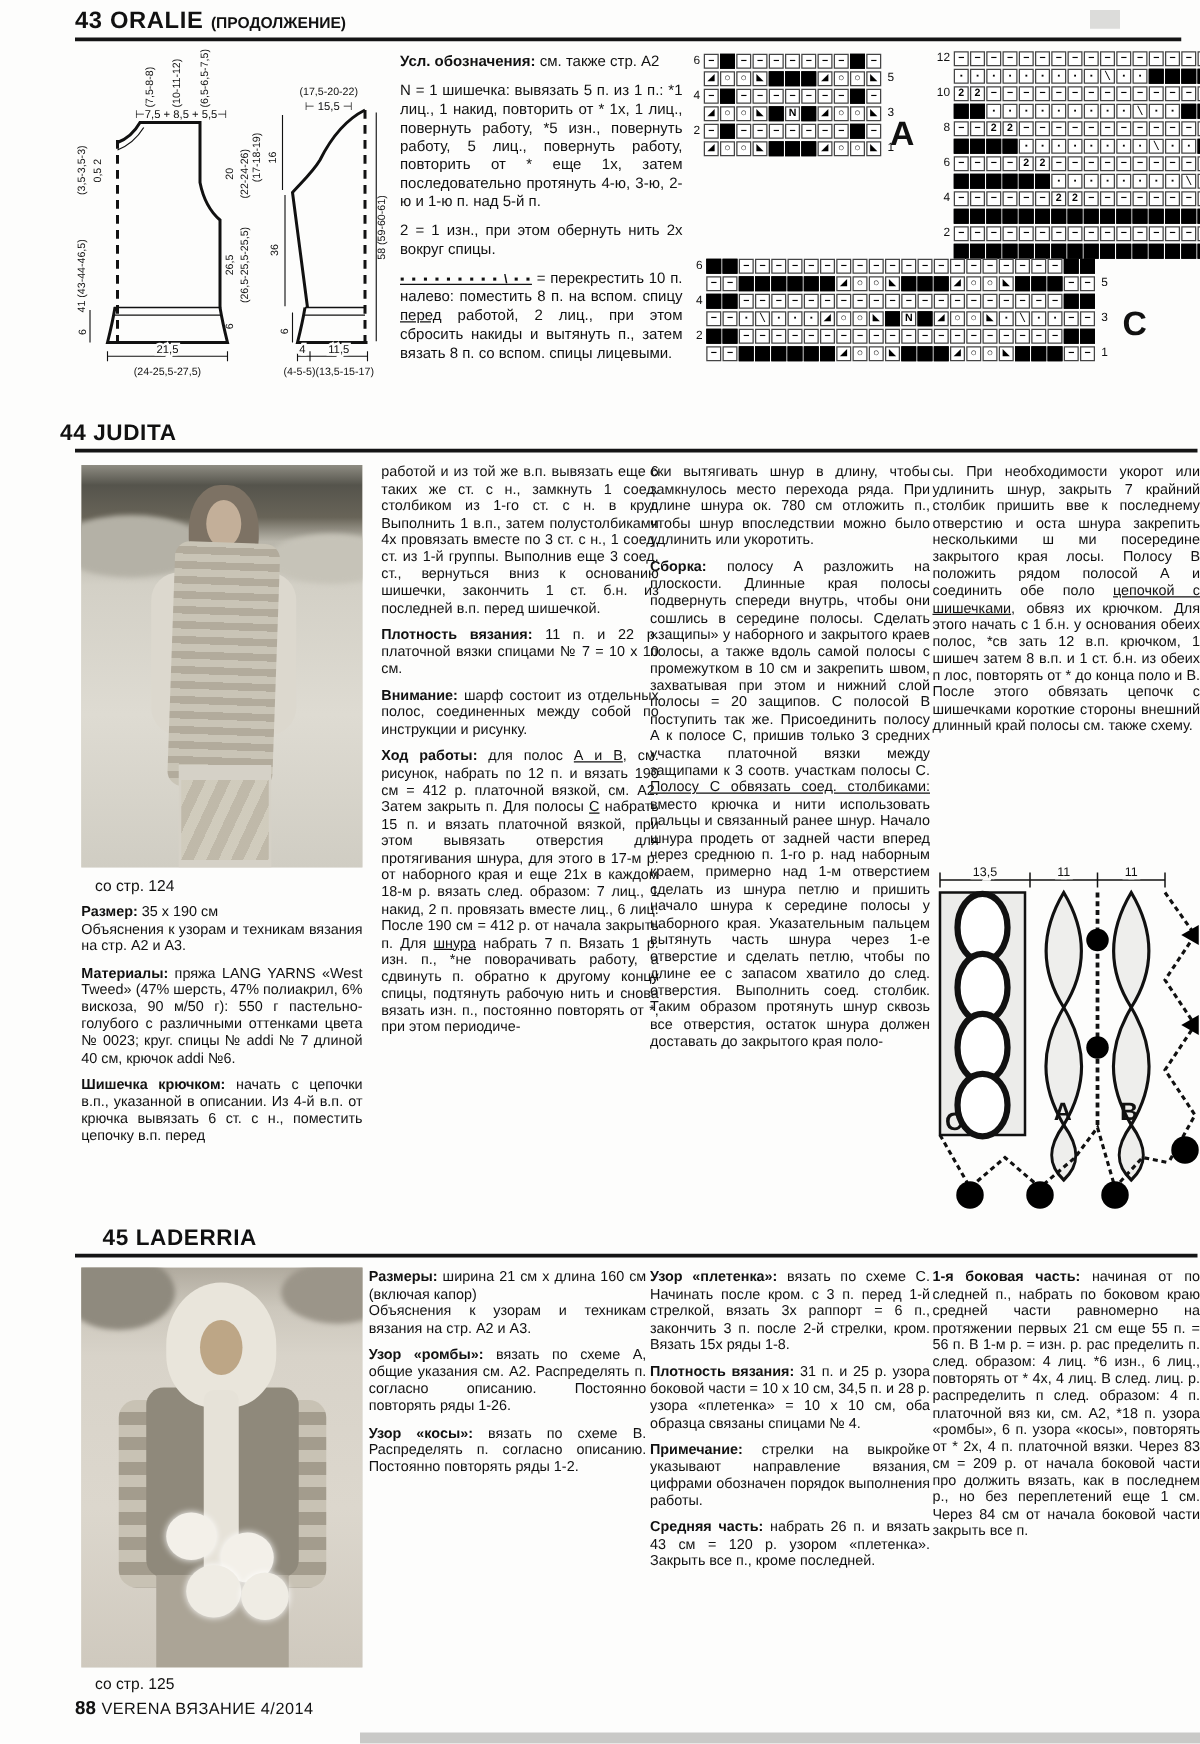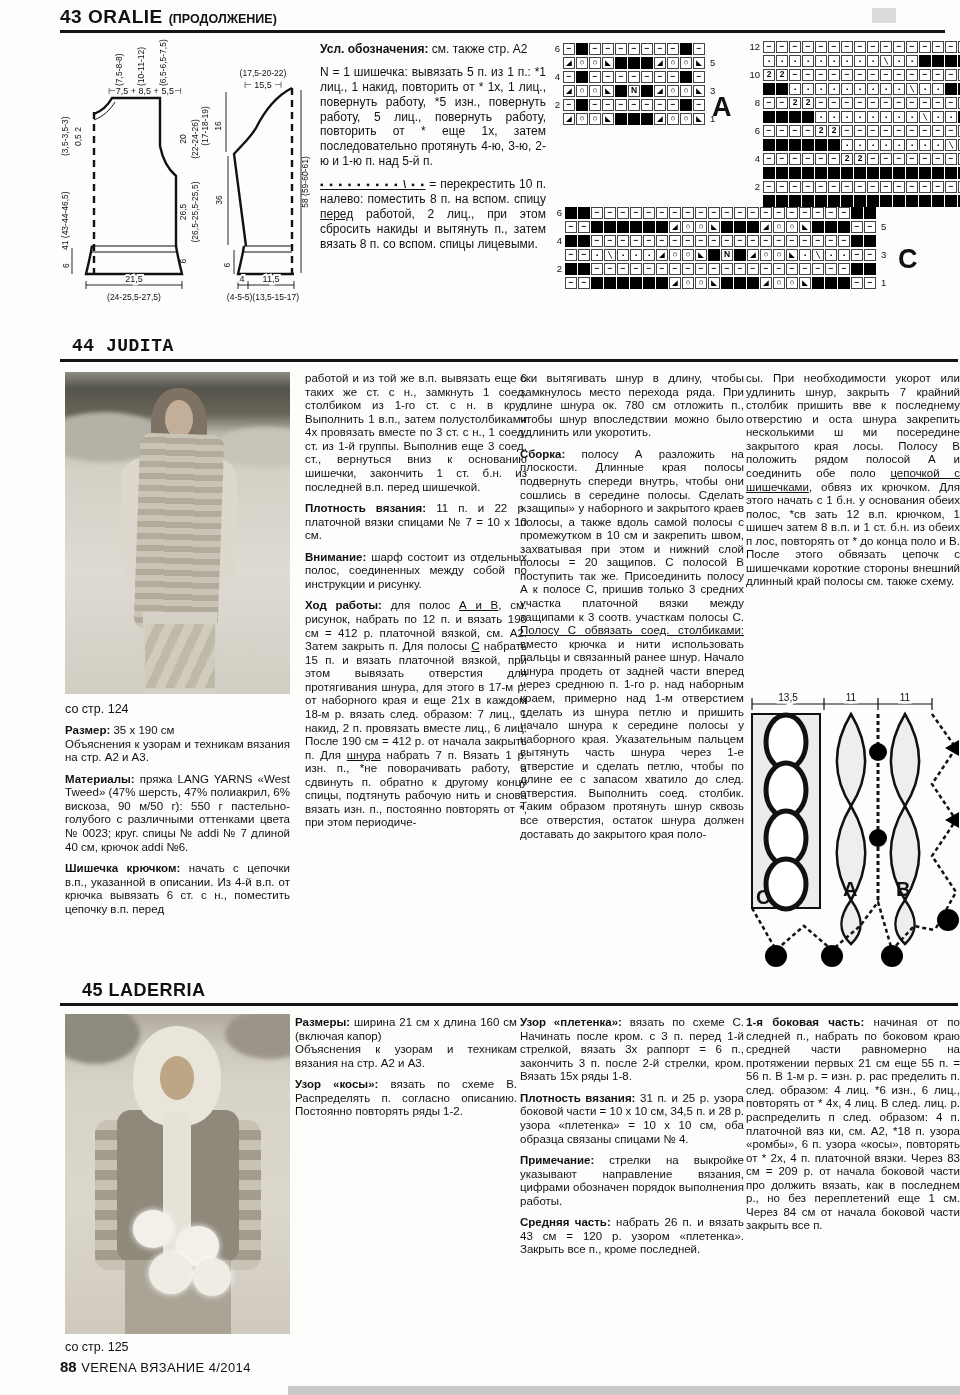--- a/index.html
+++ b/index.html
@@ -7,21 +7,21 @@
         font-family:"Liberation Sans",sans-serif;color:#111;}
   .hrule{position:absolute;background:#151515;}
   .sec-head{position:absolute;font-weight:bold;white-space:nowrap;}
   .sec-num-name{font-size:19px;letter-spacing:.5px;}
   .sec-suffix{font-size:12.5px;margin-left:6px;}
   .col{position:absolute;text-align:justify;font-size:11.5px;line-height:1.18;}
   .col p.para{margin:0 0 8px 0;}
   .b{font-weight:bold;}
   .u{text-decoration:underline;}
   .sym{font-weight:bold;letter-spacing:1px;text-decoration:underline;font-size:10px;}
-  .caption{position:absolute;font-size:12.5px;}
+  .caption{position:absolute;font-size:12.5px;margin-left:11px;}
   
   .chart{position:absolute;}
   .crow{display:flex;align-items:center;height:13px;margin-bottom:1px;}
   .cnum{width:16px;font-size:9.5px;text-align:right;padding-right:3px;flex:none;}
   .cnum.r{width:14px;text-align:left;padding-left:4px;}
   .cell{flex:none;width:12px;height:12px;margin-right:1px;border:1px solid #444;background:#fff;
         display:flex;align-items:center;justify-content:center;font-size:8.5px;line-height:1;
         font-weight:bold;box-sizing:border-box;color:#000;}
   .cell.k{background:#000;border-color:#000;}
   .cell.dot{font-size:6px;}
@@ -102,20 +102,21 @@
     <line x1="190" y1="247" x2="190" y2="255" stroke="#111" stroke-width="0.9"></line>
     <line x1="236" y1="247" x2="236" y2="255" stroke="#111" stroke-width="0.9"></line>
     <text x="184" y="248" text-anchor="middle" font-size="9" stroke="#fdfdfc" stroke-width="4" style="paint-order:stroke">4</text>
     <text x="213" y="248" text-anchor="middle" font-size="9" stroke="#fdfdfc" stroke-width="4" style="paint-order:stroke">11,5</text>
     <text x="205" y="266" text-anchor="middle" font-size="8.5">(4-5-5)(13,5-15-17)</text>
   </svg>
 
   <div class="col" style="left:320px;top:42px;width:226px;font-size:12px;line-height:1.24;">
       <p class="para"><span class="b">Усл. обозначения:</span><span> см. также стр. А2</span></p>
       <p class="para"><span>N = 1 шишечка: вывязать 5 п. из 1 п.: *1 лиц., 1 накид, повторить от * 1х, 1 лиц., повернуть работу, *5 изн., повернуть работу, 5 лиц., повернуть работу, повторить от * еще 1х, затем последовательно протянуть 4-ю, 3-ю, 2-ю и 1-ю п. над 5-й п.</span></p>
+      <p class="para"><span>2 = 1 изн., при этом обернуть нить 2х вокруг спицы.</span></p>
       <p class="para"><span class="sym">▪ ▪ ▪ ▪ ▪ ▪ ▪ ▪ ▪ \ ▪ ▪</span><span> = перекрестить 10 п. налево: поместить 8 п. на вспом. спицу </span><span class="u">перед</span><span> работой, 2 лиц., при этом сбросить накиды и вытянуть п., затем вязать 8 п. со вспом. спицы лицевыми.</span></p>
     </div>
 
   <div class="chart" style="left:544px;top:42px;">
       <div class="crow">
         <span class="cnum">6</span>
         <span class="cell">−</span>
         <span class="cell k"></span>
         <span class="cell">−</span>
         <span class="cell">−</span>
@@ -612,21 +613,21 @@
         <span class="cell k"></span>
         <span class="cell k"></span>
         <span class="cell k"></span>
         <span class="cell">−</span>
         <span class="cell">−</span>
         <span class="cnum r">1</span>
       </div>
     </div>
   <div class="chart-label" style="left:898px;top:244px;">C</div>
 
-  <div class="sec-head" style="left:72px;top:336px;font-family:Liberation Mono, monospace;">
+  <div class="sec-head" style="left:48px;top:336px;">
     <span class="sec-num-name" style="font-size:18px;"><span>44</span>&nbsp;<span>JUDITA</span></span>
   </div>
   <div class="hrule" style="left:60px;top:359px;width:898px;height:2.5px;"></div>
 
   <div class="photo" style="left:65px;top:372px;width:225px;height:322px;">
     <div class="ph-j-bg"></div>
     <div class="ph-blotch" style="left:-20px;top:40px;width:120px;height:50px;background:#b4b1a6;"></div>
     <div class="ph-blotch" style="left:150px;top:55px;width:100px;height:40px;background:#c6c3b8;"></div>
     <div style="left:86px;top:16px;width:56px;height:78px;border-radius:45%;background:#7d7264;"></div>
     <div style="left:100px;top:28px;width:28px;height:38px;border-radius:50%;background:#c3af99;"></div>
@@ -717,20 +718,21 @@
     <div style="left:60px;top:246px;width:106px;height:74px;background:#aba496;"></div>
     <div style="left:68px;top:196px;width:40px;height:38px;border-radius:50%;background:#f3f0e9;box-shadow:0 0 6px #fff;"></div>
     <div style="left:112px;top:212px;width:42px;height:40px;border-radius:50%;background:#f3f0e9;box-shadow:0 0 6px #fff;"></div>
     <div style="left:84px;top:238px;width:44px;height:42px;border-radius:50%;background:#efece4;box-shadow:0 0 6px #fff;"></div>
     <div style="left:128px;top:244px;width:38px;height:38px;border-radius:50%;background:#efece4;box-shadow:0 0 6px #fff;"></div>
   </div>
   <div class="caption" style="left:65px;top:1340px;">со стр. 125</div>
 
   <div class="col" style="left:295px;top:1016px;width:222px;">
       <p class="para"><span class="b">Размеры:</span><span> ширина 21 см х длина 160 см (включая капор)</span><br><span>Объяснения к узорам и техникам вязания на стр. А2 и А3.</span></p>
+      <p class="para"><span class="b">Узор «ромбы»:</span><span> вязать по схеме А, общие указания см. А2. Распределять п. согласно описанию. Постоянно повторять ряды 1-26.</span></p>
       <p class="para"><span class="b">Узор «косы»:</span><span> вязать по схеме В. Распределять п. согласно описанию. Постоянно повторять ряды 1-2.</span></p>
     </div>
   <div class="col" style="left:520px;top:1016px;width:224px;">
       <p class="para"><span class="b">Узор «плетенка»:</span><span> вязать по схеме С. Начинать после кром. с 3 п. перед 1-й стрелкой, вязать 3х раппорт = 6 п., закончить 3 п. после 2-й стрелки, кром. Вязать 15х ряды 1-8.</span></p>
       <p class="para"><span class="b">Плотность вязания:</span><span> 31 п. и 25 р. узора боковой части = 10 х 10 см, 34,5 п. и 28 р. узора «плетенка» = 10 х 10 см, оба образца связаны спицами № 4.</span></p>
       <p class="para"><span class="b">Примечание:</span><span> стрелки на выкройке указывают направление вязания, цифрами обозначен порядок выполнения работы.</span></p>
       <p class="para"><span class="b">Средняя часть:</span><span> набрать 26 п. и вязать 43 см = 120 р. узором «плетенка». Закрыть все п., кроме последней.</span></p>
     </div>
   <div class="col" style="left:746px;top:1016px;width:214px;">
       <p class="para"><span class="b">1-я боковая часть:</span><span> начиная от по следней п., набрать по боковом краю средней части равномерно на протяжении первых 21 см еще 55 п. = 56 п. В 1-м р. = изн. р. рас пределить п. след. образом: 4 лиц. *6 изн., 6 лиц., повторять от * 4х, 4 лиц. В след. лиц. р. распределить п след. образом: 4 п. платочной вяз ки, см. А2, *18 п. узора «ромбы», 6 п. узора «косы», повторять от * 2х, 4 п. платочной вязки. Через 83 см = 209 р. от начала боковой части про должить вязать, как в последнем р., но без переплетений еще 1 см. Через 84 см от начала боковой части закрыть все п.</span></p>

